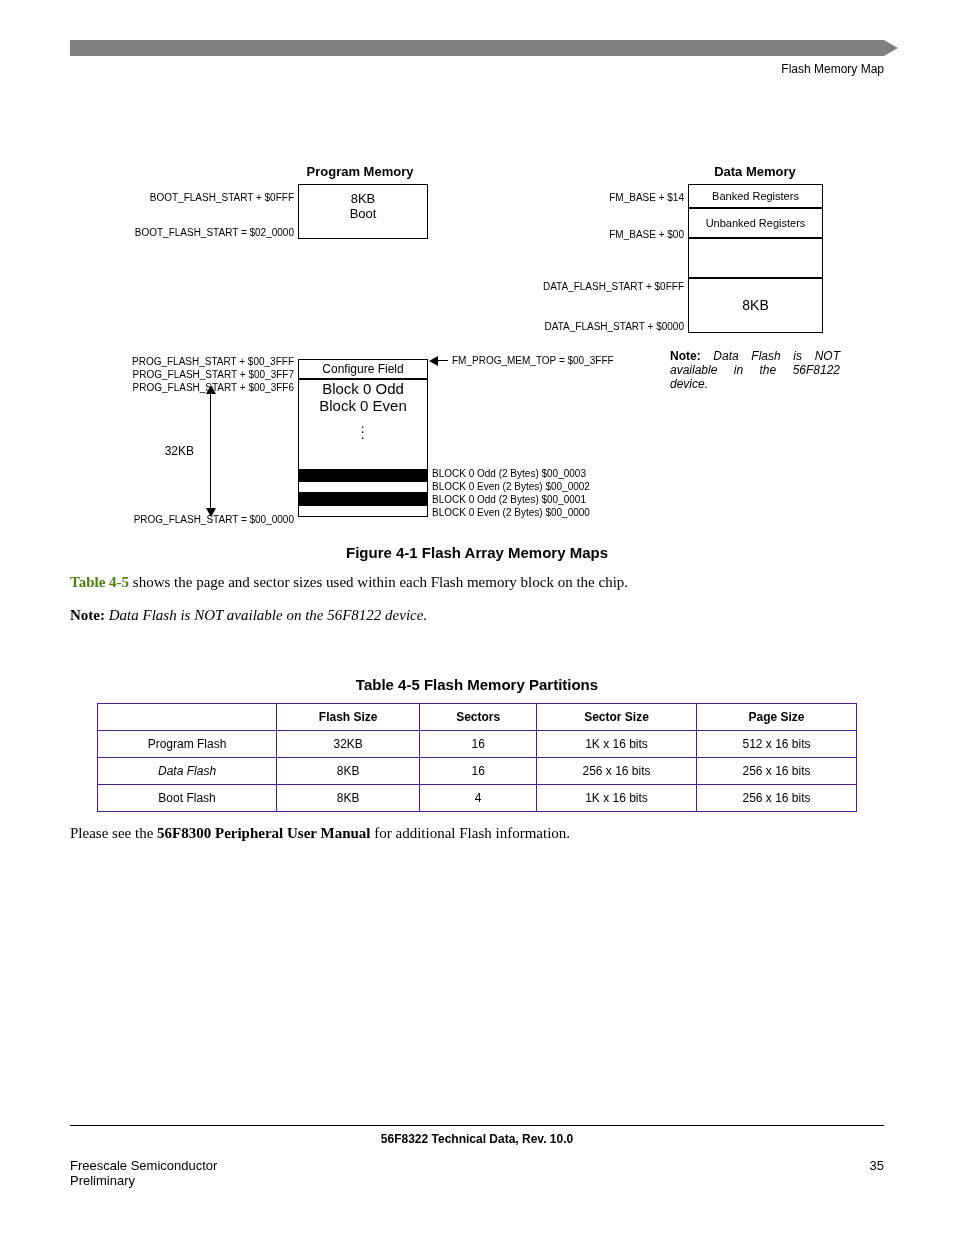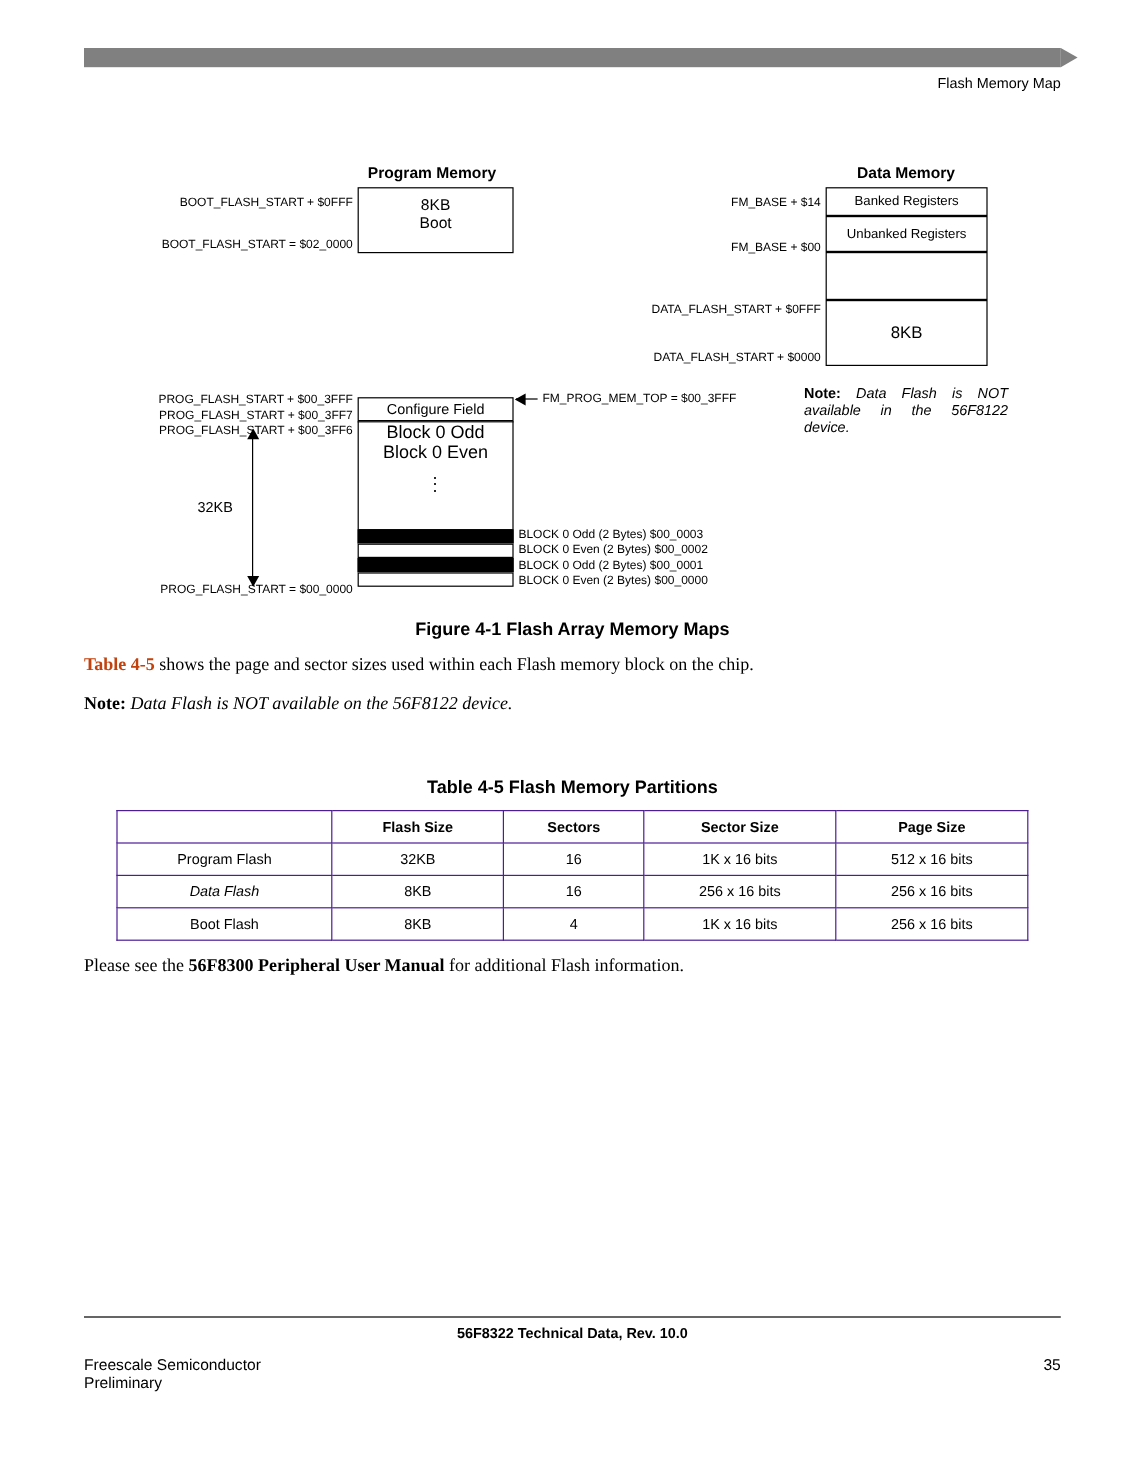--- a/index.html
+++ b/index.html
@@ -27,21 +27,21 @@
     top: 0;
     width: 0;
     height: 0;
     border-top: 8px solid transparent;
     border-bottom: 8px solid transparent;
     border-left: 14px solid #808080;
   }
   .header-text {
     text-align: right;
     font-size: 12px;
-    margin-bottom: 60px;
+    margin-bottom: 88px;
   }
   .figure-area {
     position: relative;
     height: 370px;
     margin-bottom: 10px;
     font-size: 11px;
   }
   .mem-title {
     font-weight: bold;
     font-size: 13px;
@@ -71,21 +71,21 @@
     font-weight: bold;
     font-size: 15px;
     margin: 10px 0;
   }
   .body-para {
     font-size: 15px;
     font-family: "Times New Roman", serif;
     line-height: 1.5;
     margin: 10px 0;
   }
-  .link { color: #c2410c; }
+  .link { color: #4d7c0f; }
   .ital { font-style: italic; }
   .bold { font-weight: bold; }
   table.partition {
     border-collapse: collapse;
     width: 760px;
     margin: 0 auto;
     font-size: 12px;
   }
   table.partition th, table.partition td {
     border: 1px solid #4c1d95;

